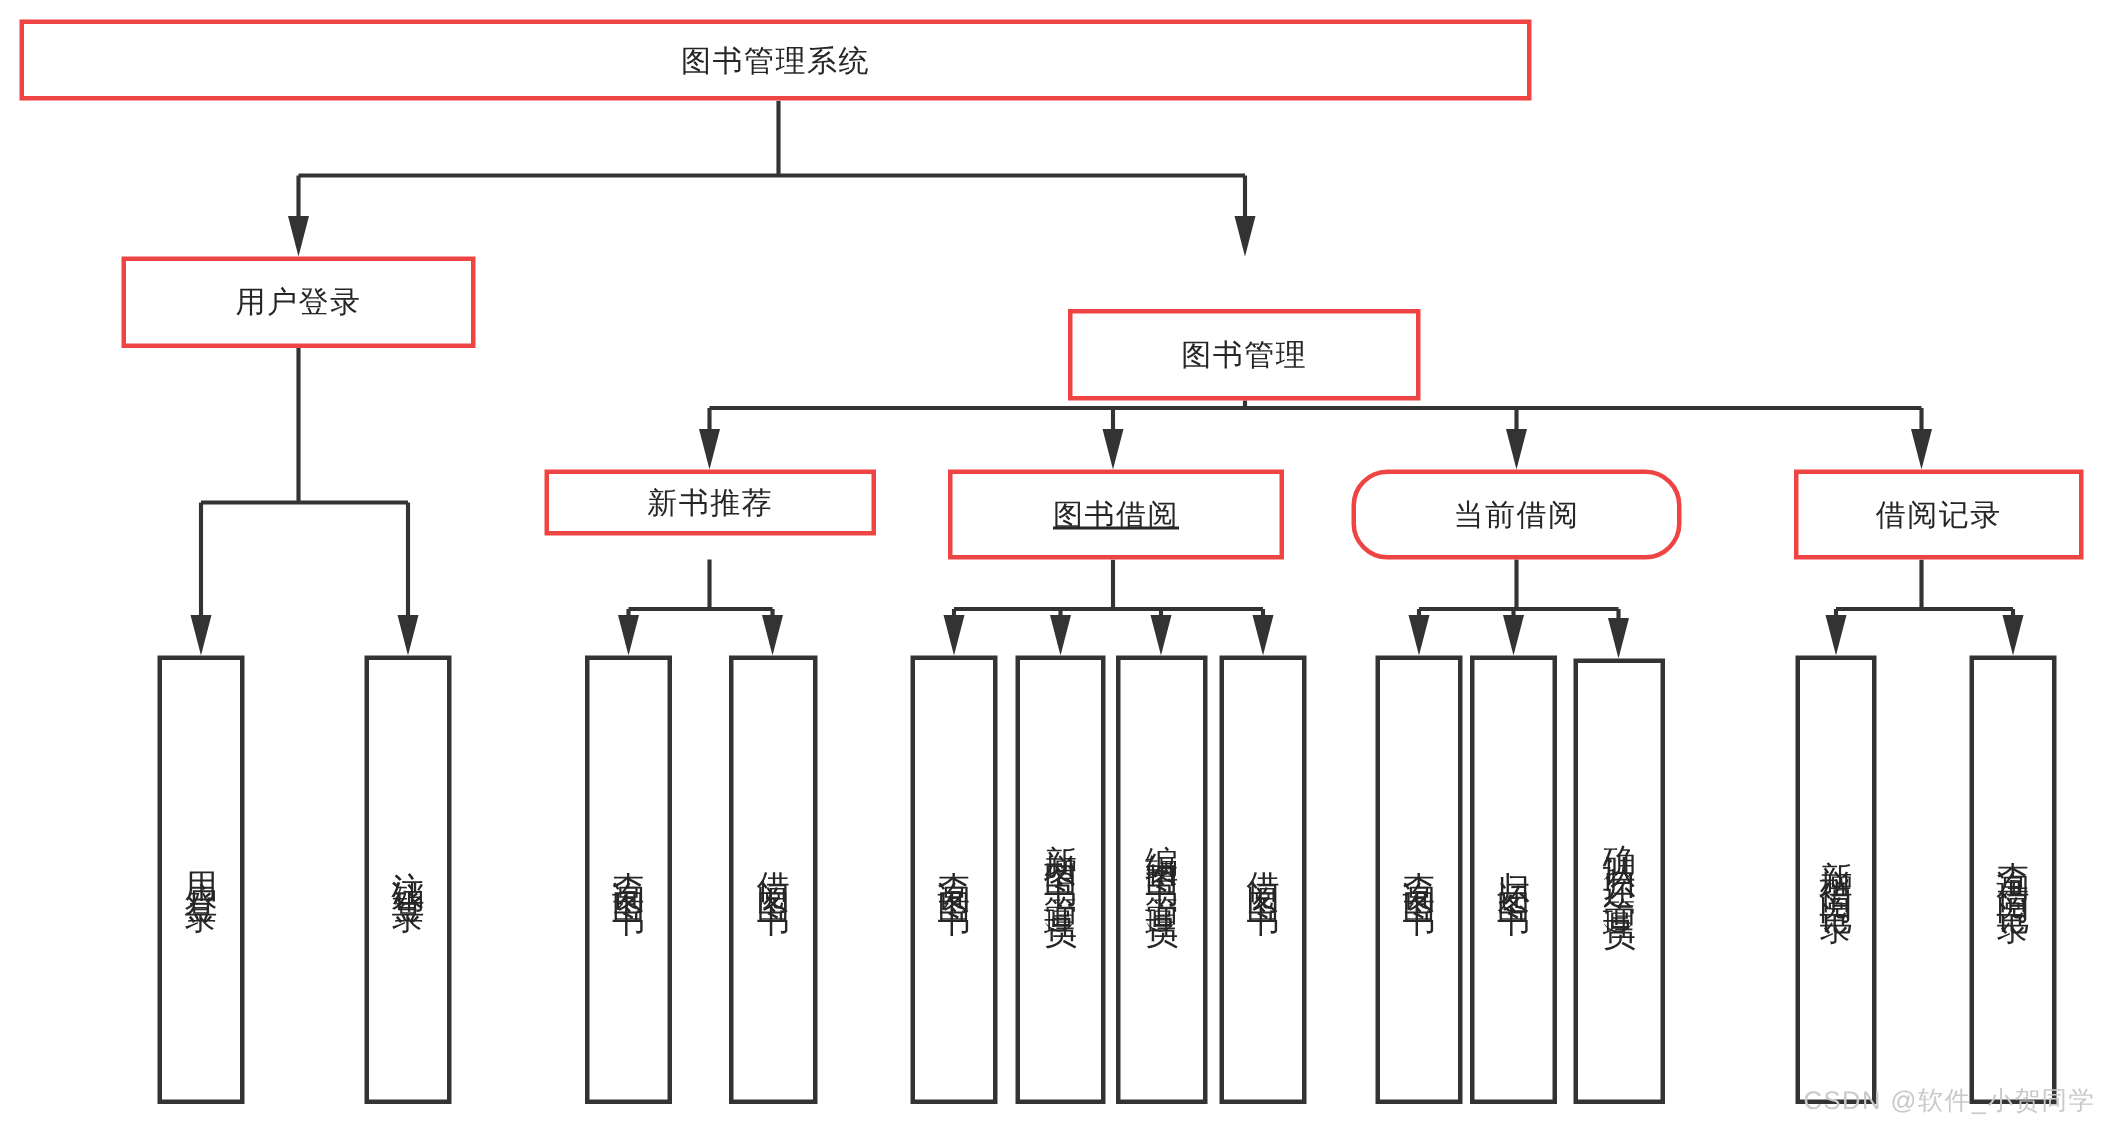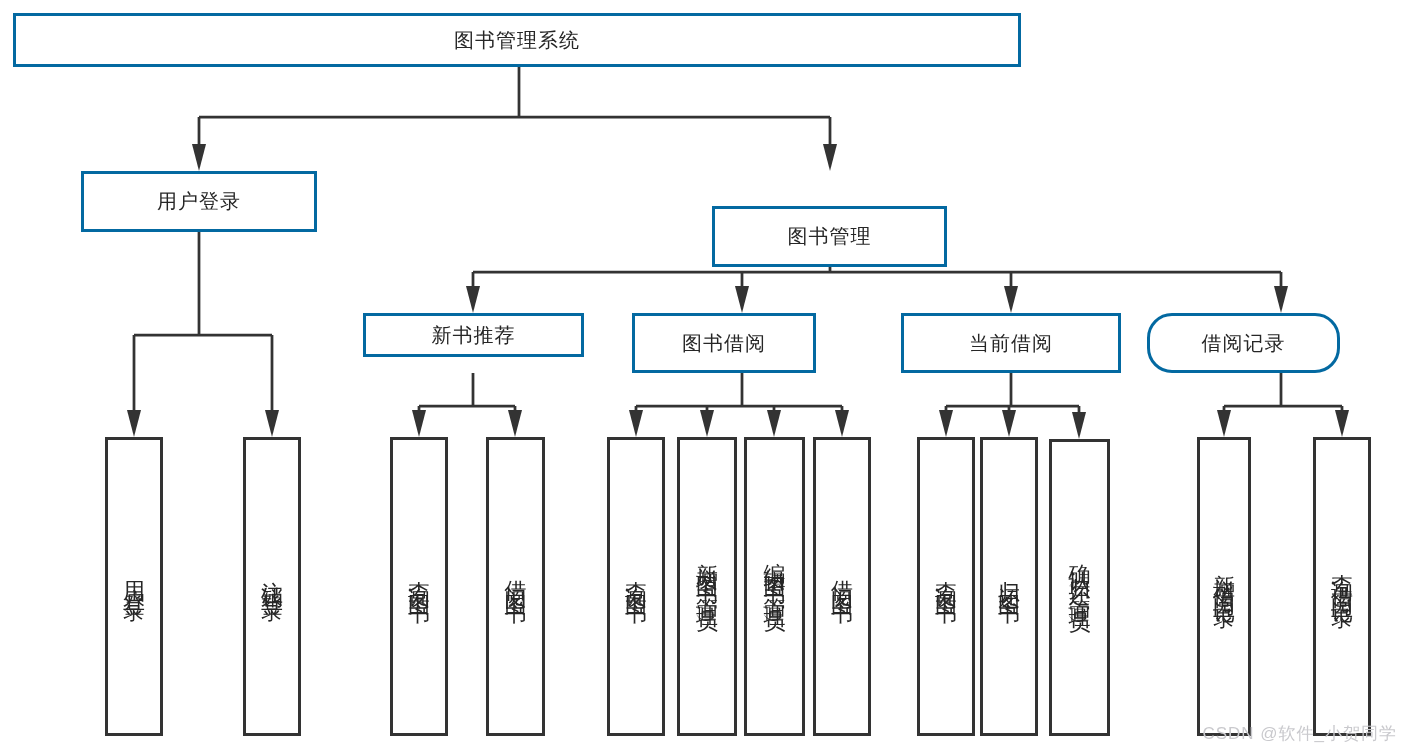--- a/index.html
+++ b/index.html
@@ -17,21 +17,21 @@
   }
   #wires {
     position: absolute;
     left: 0; top: 0;
     width: 1405px;
     height: 747px;
   }
   .hbox {
     position: absolute;
     box-sizing: border-box;
-    border: 3px solid #0369a1;
+    border: 3px solid #ef4444;
     background: #ffffff;
     display: flex;
     align-items: center;
     justify-content: center;
     font-size: 20px;
     color: #262626;
     letter-spacing: 1px;
     z-index: 2;
   }
   .root-box { font-size: 20px; }
@@ -117,27 +117,27 @@
   <div class="hbox" style="left:81px; top:171px; width:236px; height:61px;">
     <span>用户登录</span>
   </div>
   <div class="hbox" style="left:712px; top:171px; width:235px; height:61px;margin-top:35px;">
     <span>图书管理</span>
   </div>
 
   <div class="hbox" style="left:363px; top:313px; width:221px; height:44px;">
     <span>新书推荐</span>
   </div>
-  <div class="hbox" style="left:632px; top:313px; width:184px; height:60px;">
+  <div class="hbox" style="left:632px; top:313px; width:224px; height:60px;text-decoration:underline;">
     <span>图书借阅</span>
   </div>
-  <div class="hbox" style="left:901px; top:313px; width:220px; height:60px;">
+  <div class="hbox" style="left:901px; top:313px; width:220px; height:60px;border-radius:24px;">
     <span>当前借阅</span>
   </div>
-  <div class="hbox" style="left:1147px; top:313px; width:193px; height:60px;border-radius:25px;">
+  <div class="hbox" style="left:1196px; top:313px; width:193px; height:60px;">
     <span>借阅记录</span>
   </div>
 
   <div class="vbox" style="left:105px; top:437px; width:58px; height:299px;">
     <span class="vtext">用户登录</span>
   </div>
   <div class="vbox" style="left:243px; top:437px; width:58px; height:299px;">
     <span class="vtext">注销登录</span>
   </div>
 

